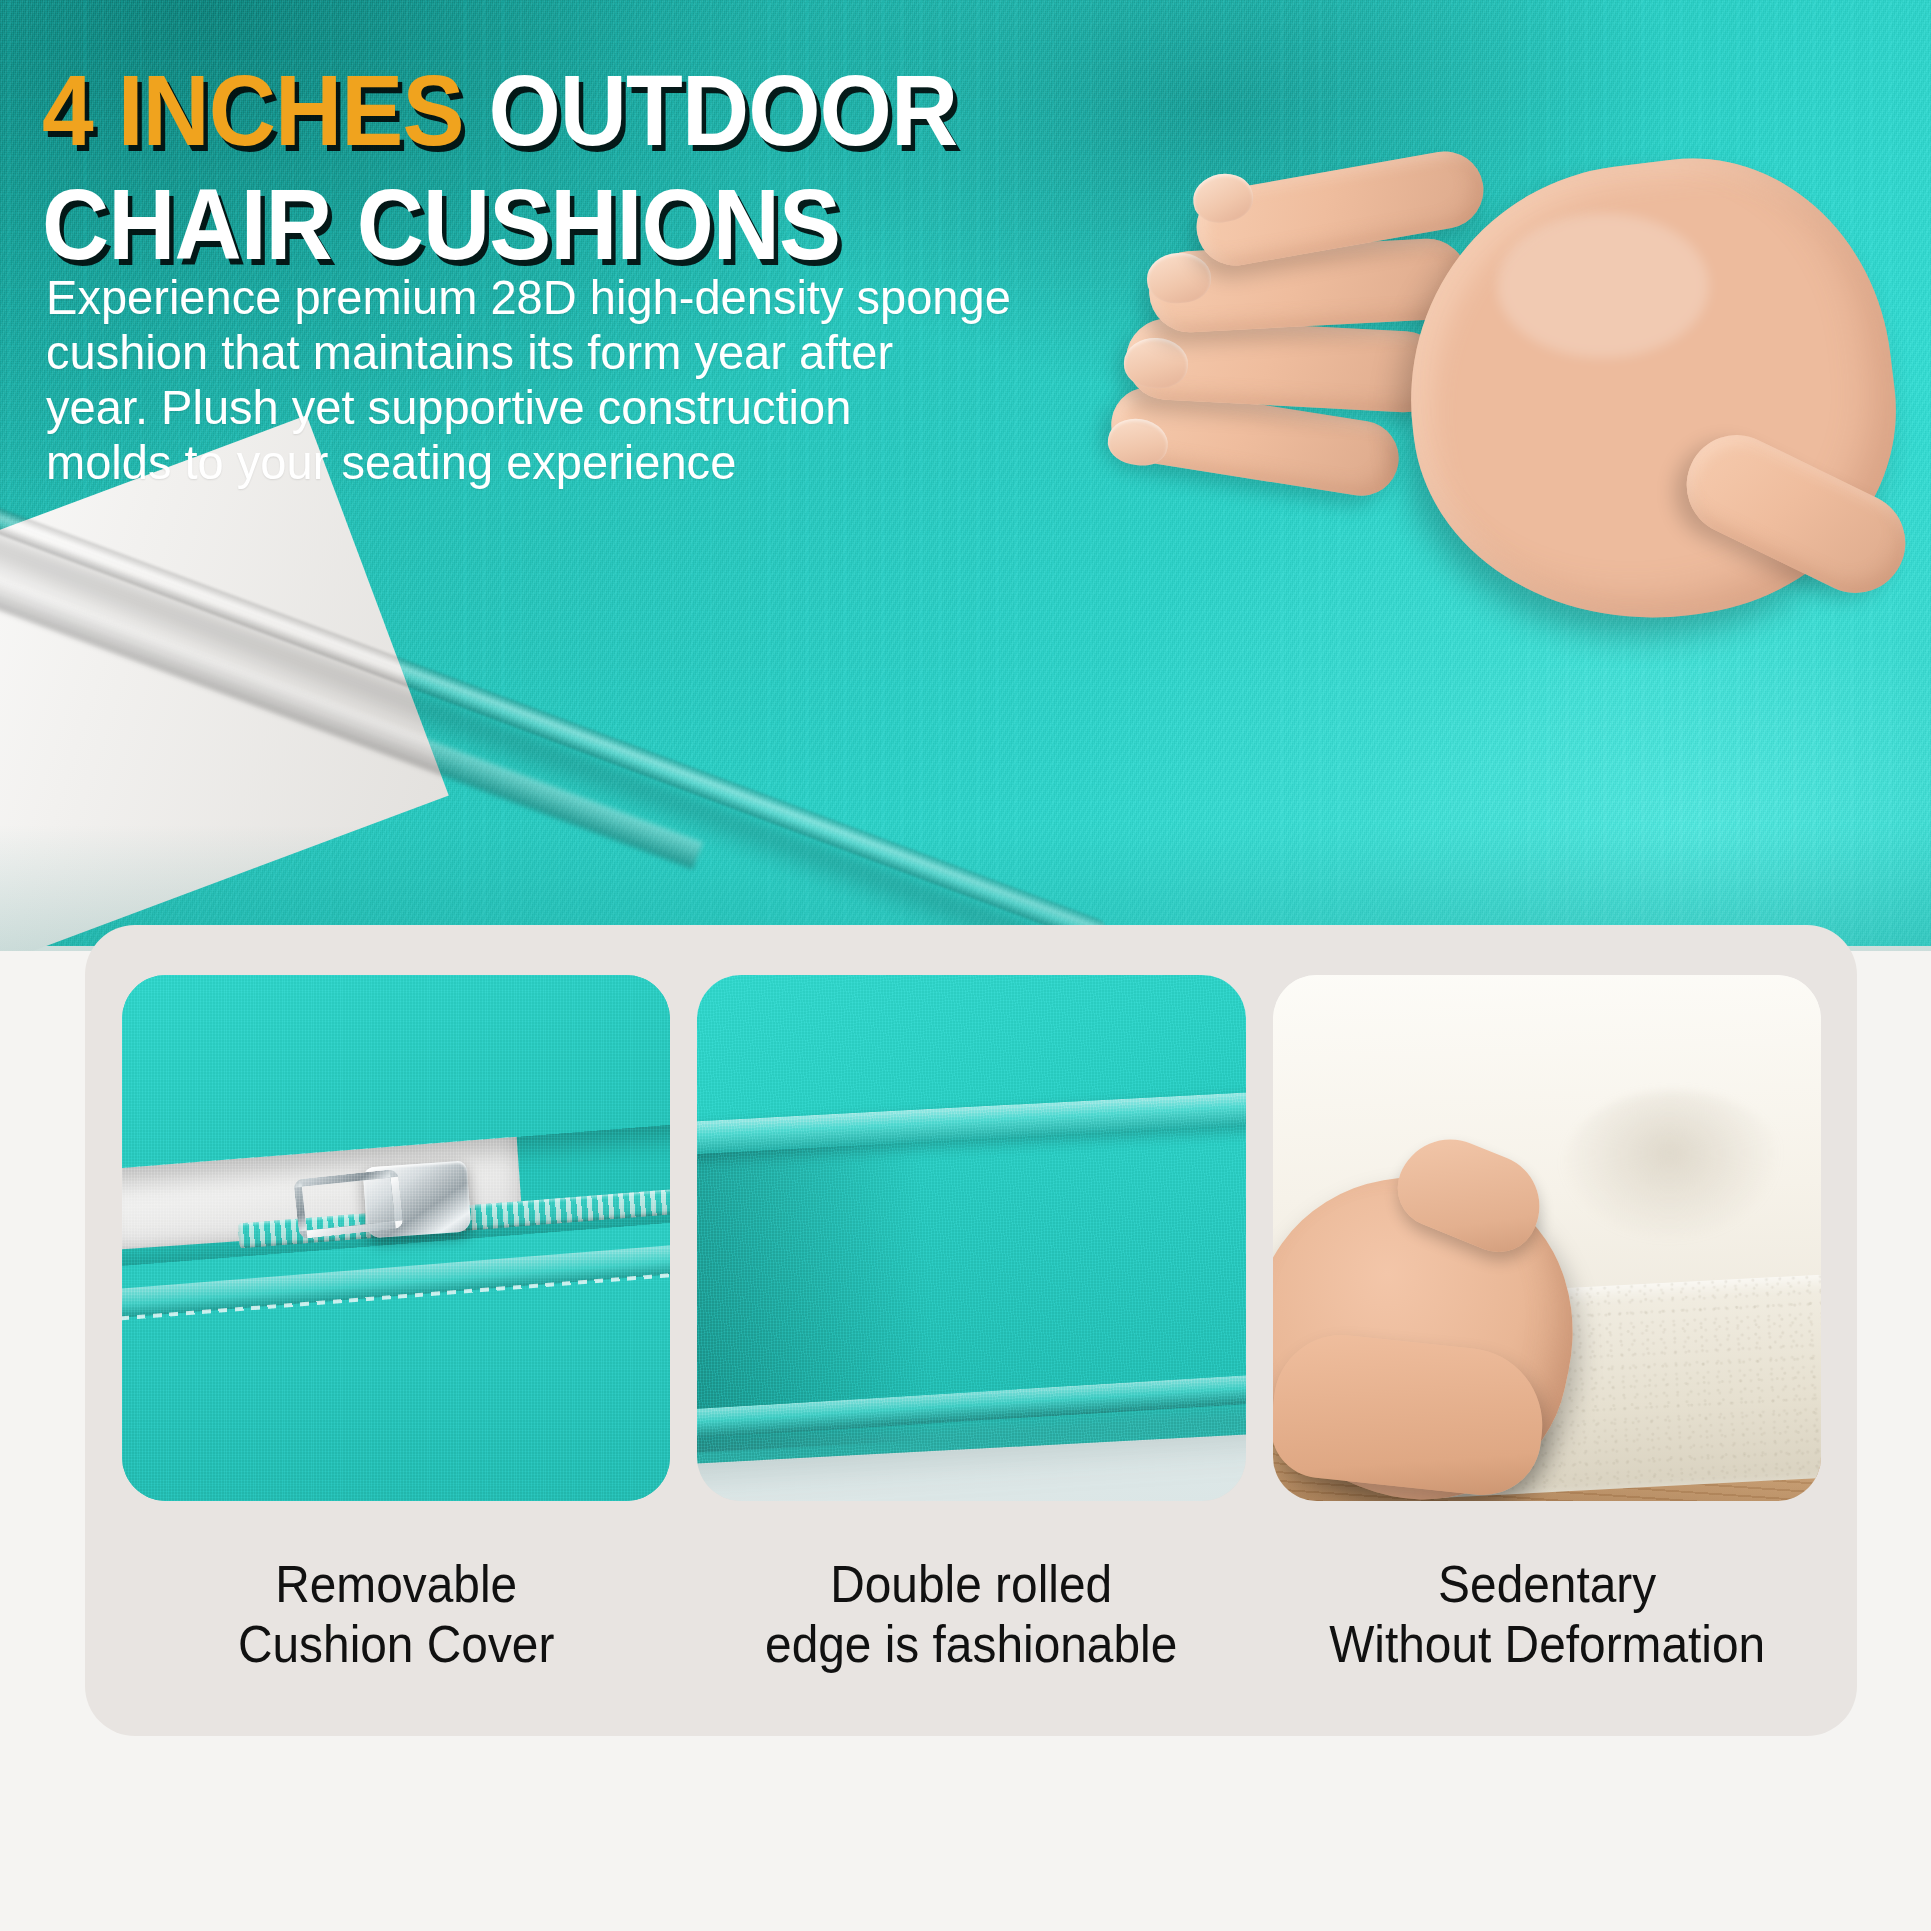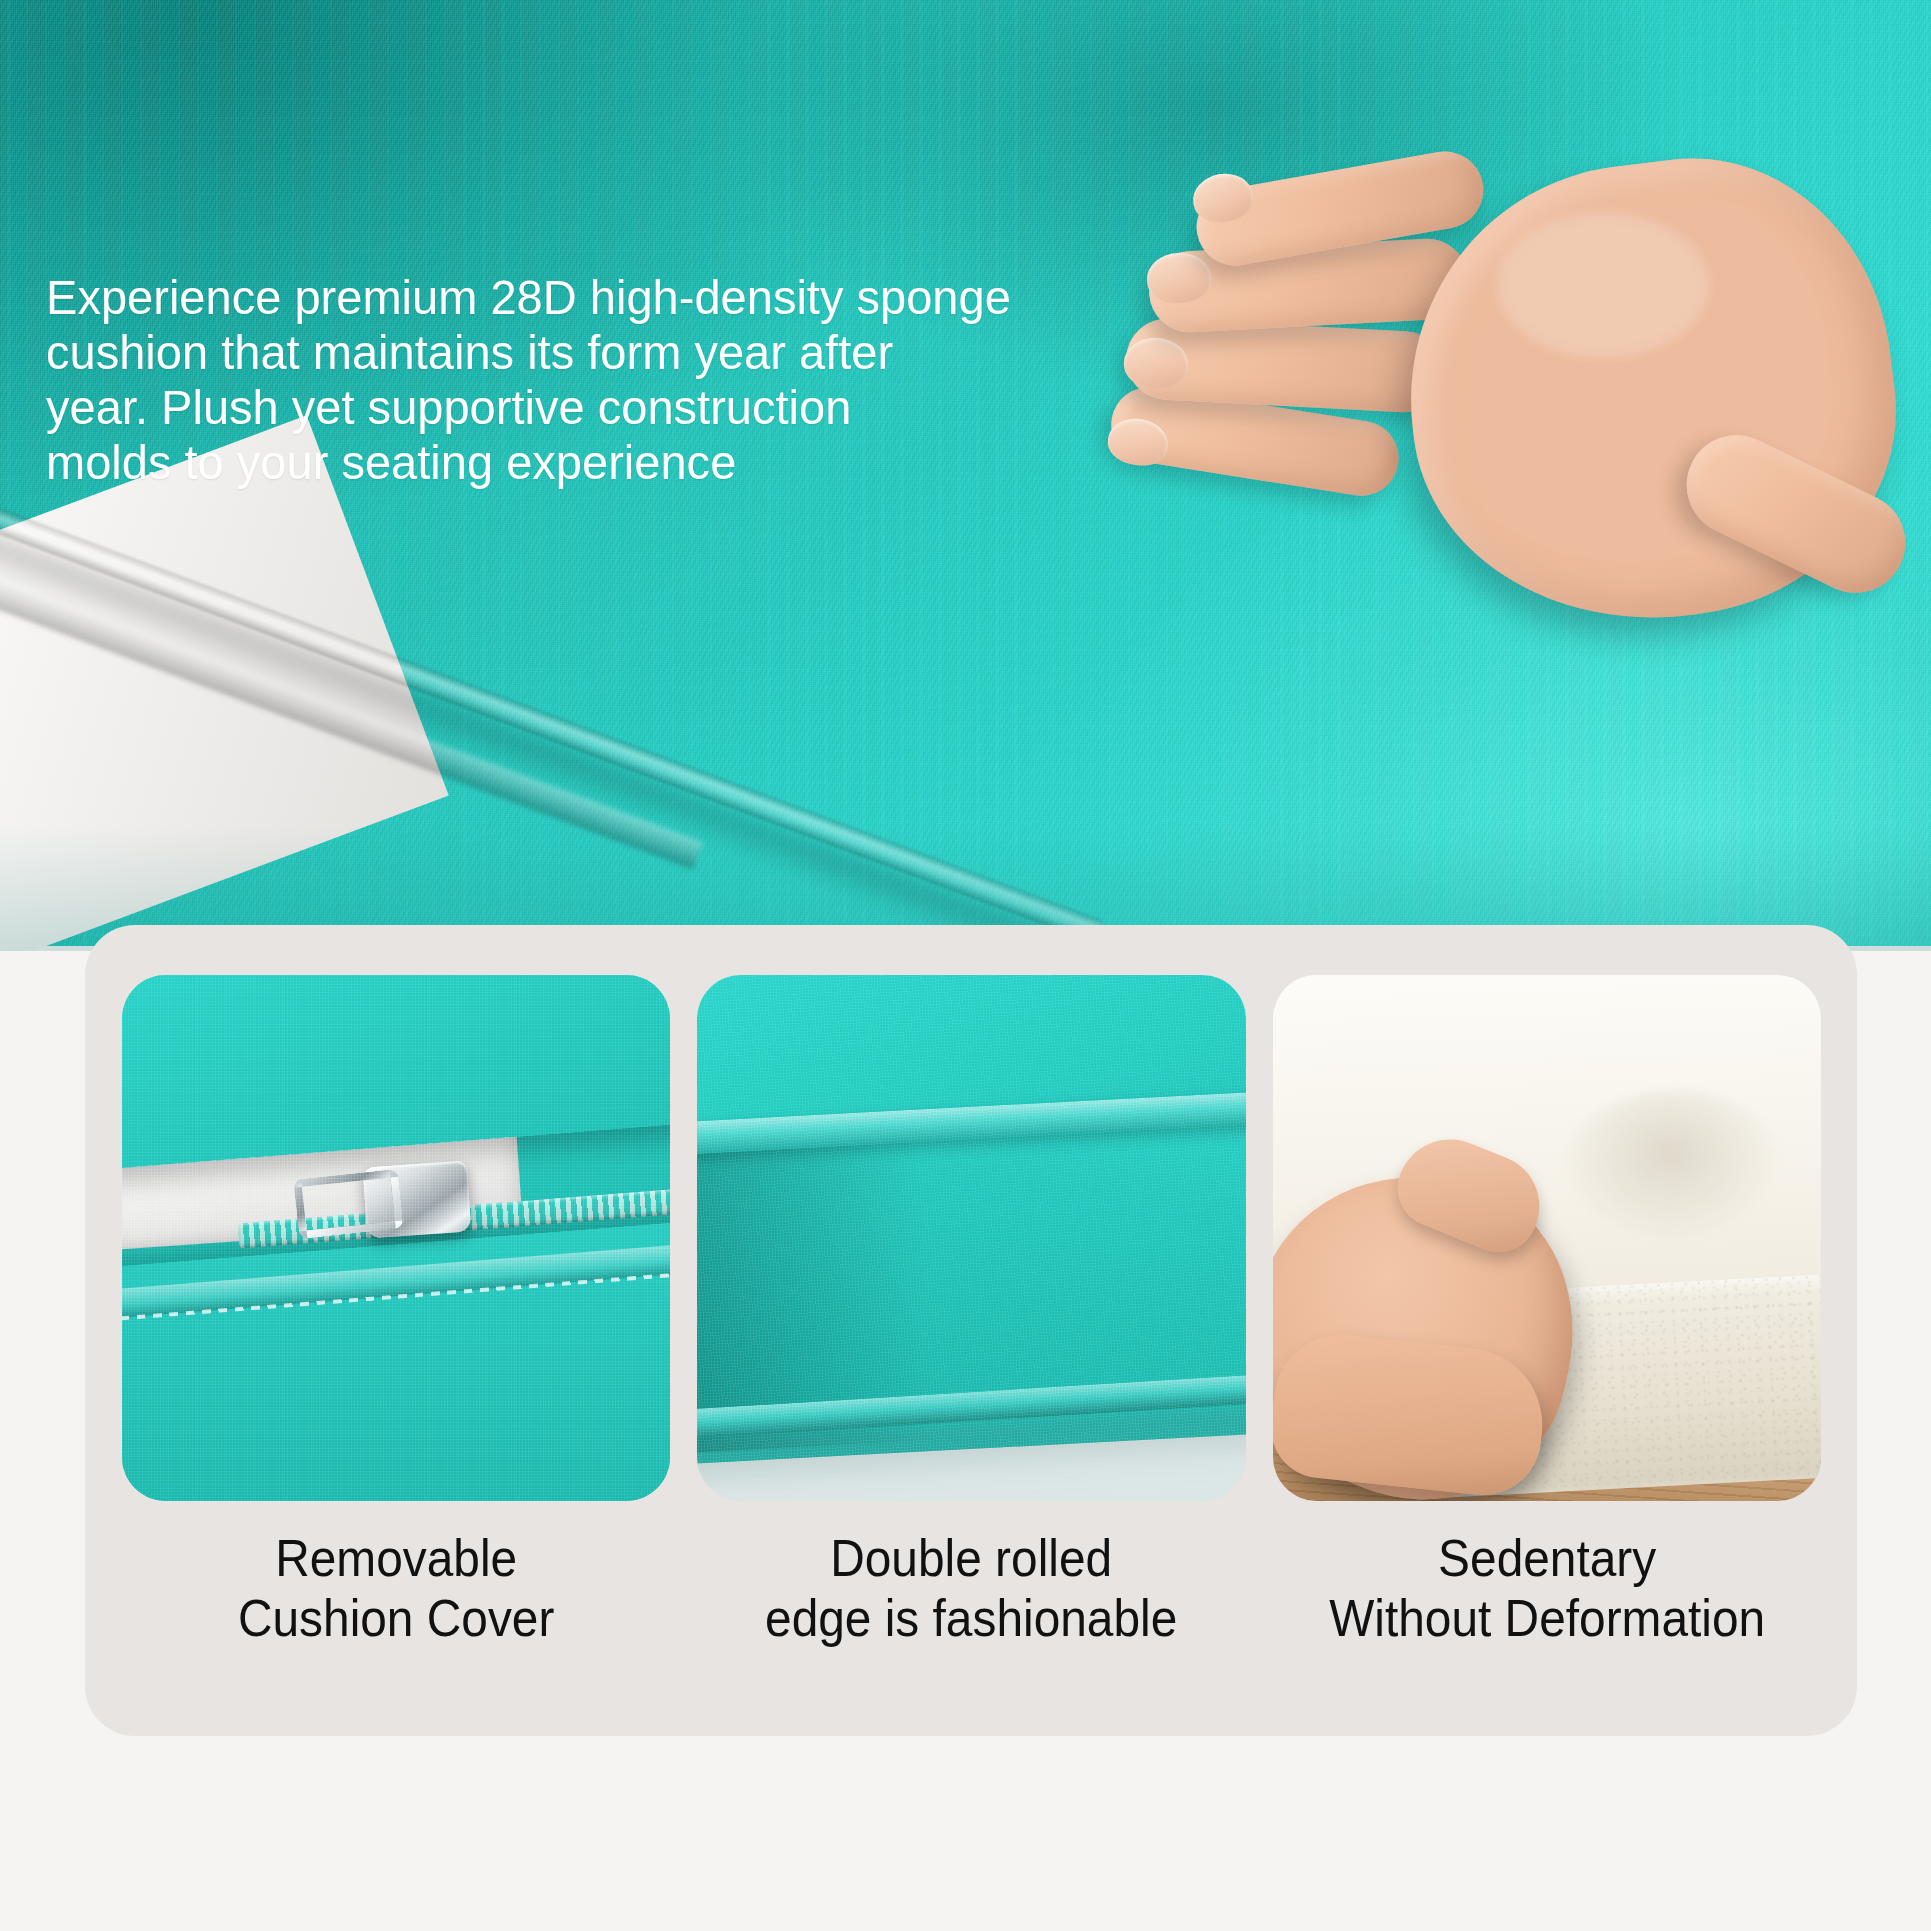--- a/index.html
+++ b/index.html
@@ -260,21 +260,21 @@
     box-shadow:3.9px 7.7px 15.4px rgba(0,0,0,.2);
   }
   .c3-knuckle{
     position:absolute;left:39px;top:222px;width:270px;height:145px;
     background:linear-gradient(170deg,#f0bf9f,#dfa884 75%,#c9936f);
     border-radius:68px 77px 58px 50px;transform:rotate(6deg);
     box-shadow:5.8px 11.6px 21px rgba(0,0,0,.22);
   }
 
   
-  .captions{position:absolute;left:37px;top:603px;width:1699px;height:174px;display:flex;gap:27px;}
+  .captions{position:absolute;left:37px;top:629px;width:1699px;height:174px;display:flex;gap:27px;}
   .caption{
     width:556px;text-align:center;
     font-family:"Liberation Sans Narrow","Liberation Sans",sans-serif;
     font-weight:400;font-size:52px;line-height:60px;color:#111111;
     transform:scaleX(.92);
   }
   .caption span{display:block;white-space:nowrap;}
 </style>
 </head>
 <body>
@@ -305,20 +305,24 @@
       <div class="finger" style="left:104px;top:25px;width:290px;height:77px;transform:rotate(-10deg);"></div>
       <div class="nail" style="left:102px;top:29px;width:60px;height:48px;transform:rotate(-10deg);"></div>
 
       <div class="palm"></div>
       <div class="finger" style="left:589px;top:319px;width:232px;height:100px;transform:rotate(26deg);border-radius:68px;"></div>
       <div class="thumbnail-hl" style="left:406px;top:68px;width:212px;height:145px;"></div>
     </div>
 
     <div class="hero-bottom-fade"></div>
 
+    <div class="headline">
+      <div class="hl-line l1"><span class="hl-accent">4 INCHES</span> <span>OUTDOOR</span></div>
+      <div class="hl-line l2">CHAIR CUSHIONS</div>
+    </div>
 
     <div class="bodycopy">
       <span class="bl">Experience premium 28D high-density sponge</span>
       <span class="bl">cushion that maintains its form year after</span>
       <span class="bl">year. Plush yet supportive construction</span>
       <span class="bl">molds to your seating experience</span>
     </div>
   </div>
 
   <div class="panel">

